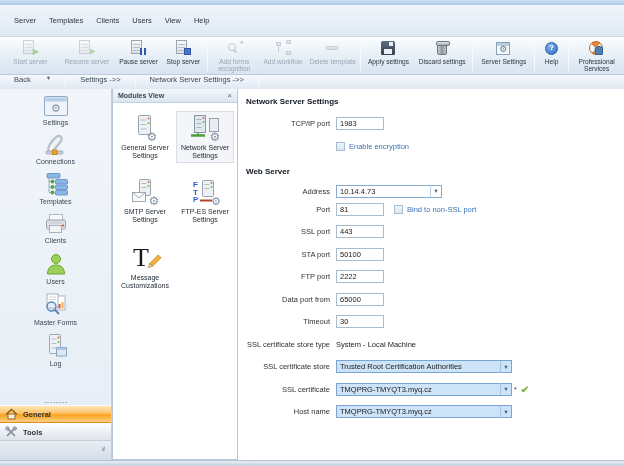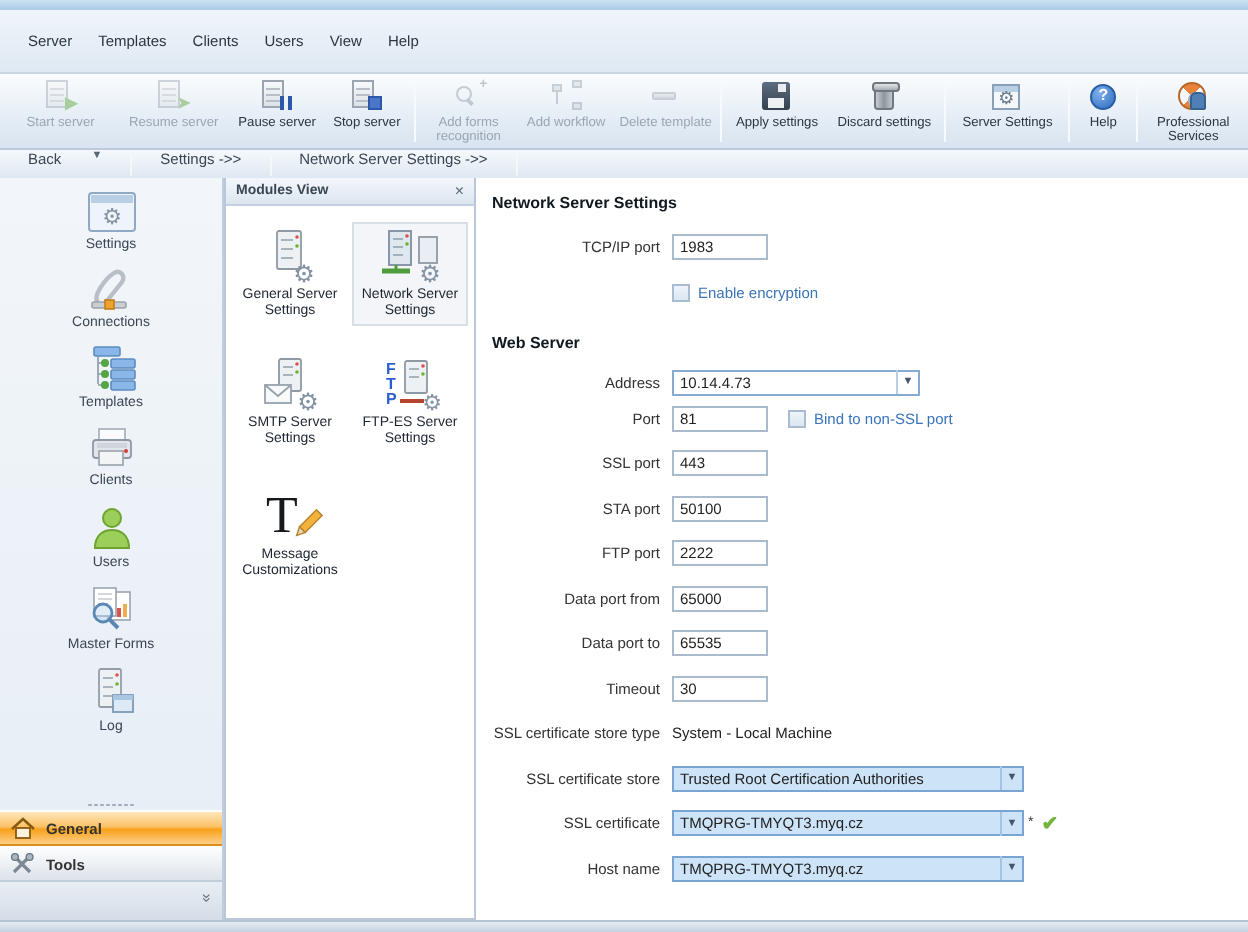--- a/index.html
+++ b/index.html
@@ -116,21 +116,21 @@
   .frow { display: flex; align-items: center; margin-bottom: 9.5px; height: 13px; }
   .flabel { width: 90px; flex: none; text-align: right; padding-right: 6px; color: #333; }
   .finput { height: 13px; width: 48px; border: 1px solid #a9bccd; background: #fff; color: #222;
     font-family: "Liberation Sans", sans-serif; font-size: 7.5px; padding: 0 3px; }
   .combo { height: 13px; border: 1px solid #86abd1; background: #fff; display: flex; align-items: center; }
   .combo .val { flex: 1; padding-left: 3px; white-space: nowrap; overflow: hidden; }
   .combo .arrow { width: 11px; flex: none; border-left: 1px solid #b9cfe4; text-align: center;
     font-size: 5.5px; color: #44566b; line-height: 12px; }
   .combo.blue { background: #cde3f8; border-color: #7aa5d2; }
   .combo.blue .arrow { border-left-color: #a3c4e4; }
-  .w-addr { width: 124px; } .w-cert { width: 176px; }
+  .w-addr { width: 106px; } .w-cert { width: 176px; }
   .checkbox { width: 9px; height: 9px; flex: none; border: 1px solid #a8bdd2;
     background: linear-gradient(#eef4fa,#d9e6f1); margin-right: 4px; }
   .chk-label { color: #3a74b8; }
   .suffix-star { margin-left: 2px; font-size: 7px; color: #333; }
   .suffix-check { margin-left: 4px; color: #74b43c; font-size: 10px; font-weight: bold; }
   .static-val { color: #222; }
   
   .statusbar { position: absolute; left: 0; right: 0; bottom: 0; height: 6px;
     background: linear-gradient(#e6ecf3,#c6d2e0); border-top: 1px solid #b5c3d4; }
   svg { display: block; }
@@ -493,24 +493,20 @@
     <div class="frow">
       <span class="flabel">FTP port</span>
       <input class="finput" value="2222" style="">
     </div>
 
     <div class="frow">
       <span class="flabel">Data port from</span>
       <input class="finput" value="65000" style="">
     </div>
 
-    <div class="frow">
-      <span class="flabel">Data port to</span>
-      <input class="finput" value="65535" style="">
-    </div>
 
     <div class="frow">
       <span class="flabel">Timeout</span>
       <input class="finput" value="30" style="">
     </div>
 
     <div class="frow">
       <span class="flabel">SSL certificate store type</span>
       <span class="static-val">System - Local Machine</span>
     </div>

